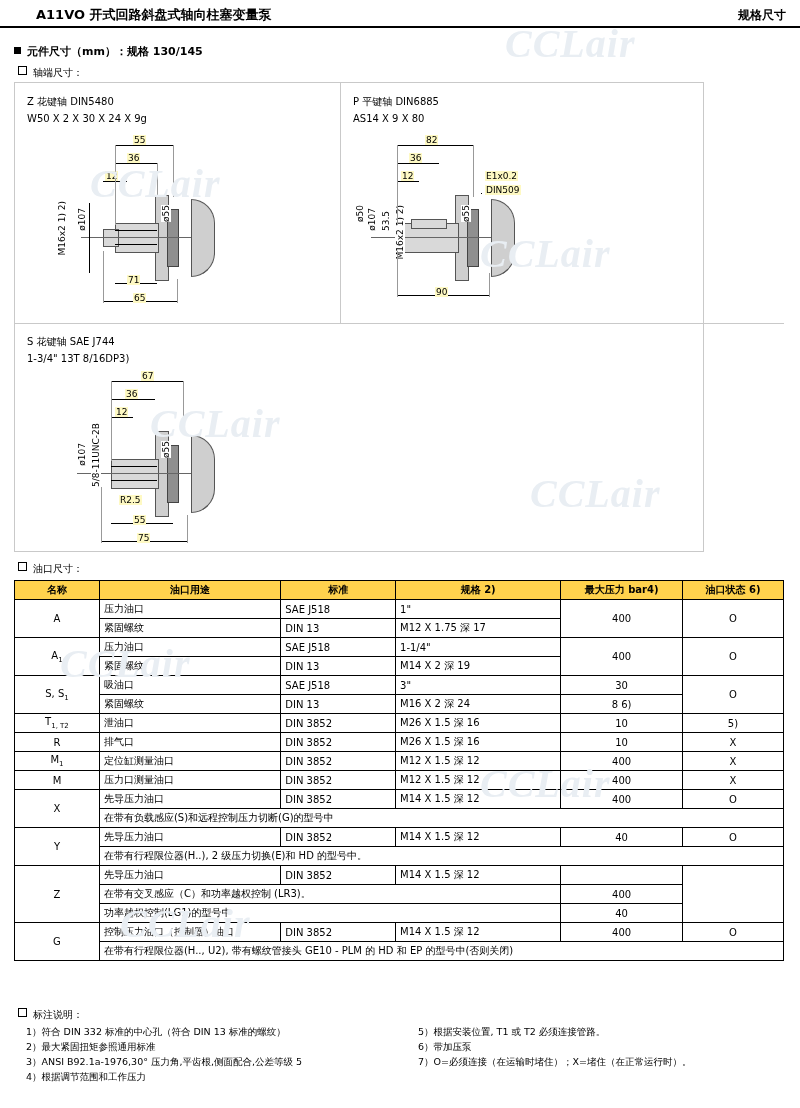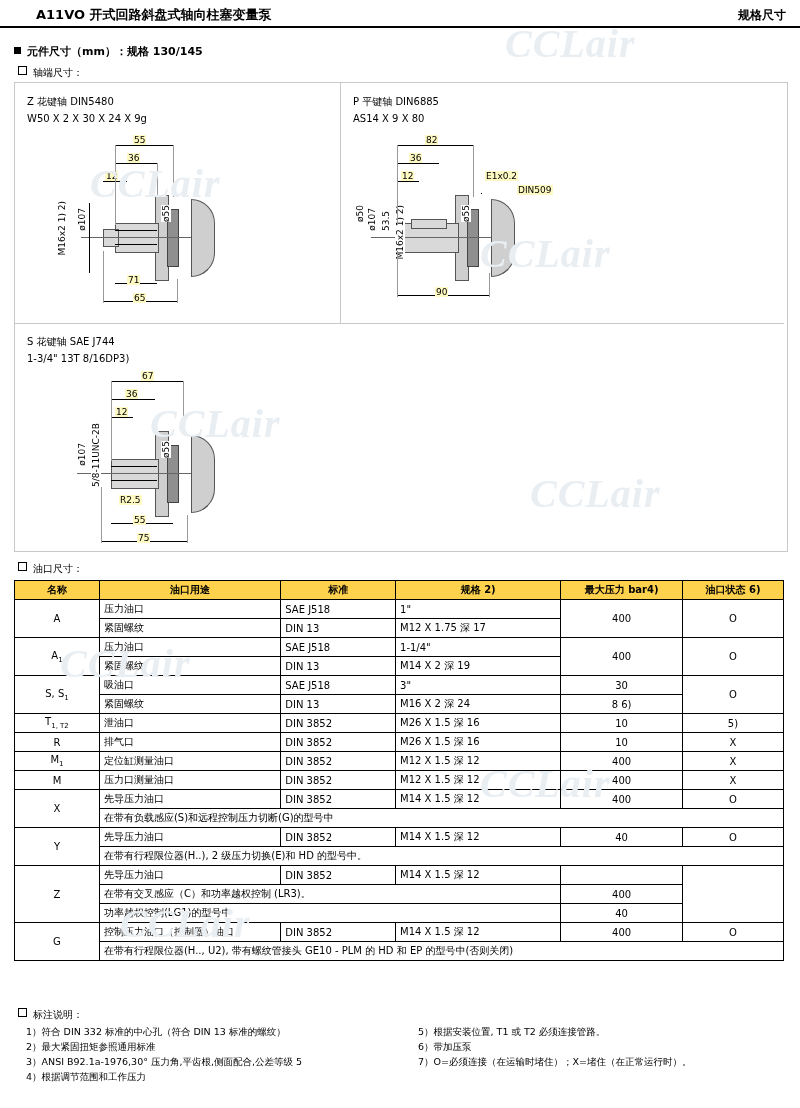--- a/index.html
+++ b/index.html
@@ -43,21 +43,21 @@
     font-size:12px;font-weight:bold;
   }
 
   .sec1{position:absolute;left:14px;top:44px;font-size:11px;font-weight:bold;}
   .sq{display:inline-block;width:7px;height:7px;background:#000;margin-right:6px;vertical-align:1px;}
   .sec2{position:absolute;left:18px;top:66px;font-size:10px;}
   .hollow{display:inline-block;width:7px;height:7px;border:1px solid #000;margin-right:6px;vertical-align:1px;}
 
   
   .panel{
-    position:absolute;left:14px;top:82px;width:774px;height:470px;
+    position:absolute;left:14px;top:82px;width:690px;height:470px;
     border:1px solid #c9c9c9;box-sizing:border-box;
   }
   .panel .vline{position:absolute;left:325px;top:0;width:1px;height:240px;background:#c9c9c9;}
   .panel .hline{position:absolute;left:0;top:240px;width:769px;height:1px;background:#c9c9c9;}
   .cap{position:absolute;font-size:10px;}
 
   
   .dl{position:absolute;background:#000;}
   .hl{height:1px;}
   .vl{width:1px;}
@@ -170,21 +170,21 @@
       <div class="dimv" style="left:446px;top:122px;">ø55</div>
       <div class="dl hl" style="left:382px;top:62px;width:76px;"></div>
       <div class="dim" style="left:410px;top:52px;">82</div>
       <div class="dl hl" style="left:382px;top:80px;width:42px;"></div>
       <div class="dim" style="left:394px;top:70px;">36</div>
       <div class="dl hl" style="left:382px;top:98px;width:22px;"></div>
       <div class="dim" style="left:386px;top:88px;">12</div>
       <div class="dl vl" style="left:382px;top:62px;height:80px;background:#999;"></div>
       <div class="dl vl" style="left:458px;top:62px;height:52px;background:#999;"></div>
       <div class="dim" style="left:470px;top:88px;">E1x0.2</div>
-      <div class="dim" style="left:470px;top:102px;margin-left:32px;">DIN509</div>
+      <div class="dim" style="left:470px;top:102px;">DIN509</div>
       <div class="dl hl" style="left:466px;top:110px;width:1px;background:#000;"></div>
       <div class="dl hl" style="left:382px;top:212px;width:92px;"></div>
       <div class="dim" style="left:420px;top:204px;">90</div>
       <div class="dl vl" style="left:382px;top:168px;height:46px;background:#999;"></div>
       <div class="dl vl" style="left:474px;top:190px;height:24px;background:#999;"></div>
       <div class="flange" style="left:476px;top:116px;width:22px;height:76px;border-radius:0 40px 40px 0;"></div>
     </div>
 
     <div class="cap" style="left:12px;top:252px;">S 花键轴 SAE J744</div>
     <div class="cap" style="left:12px;top:270px;">1-3/4"   13T 8/16DP3)</div>

